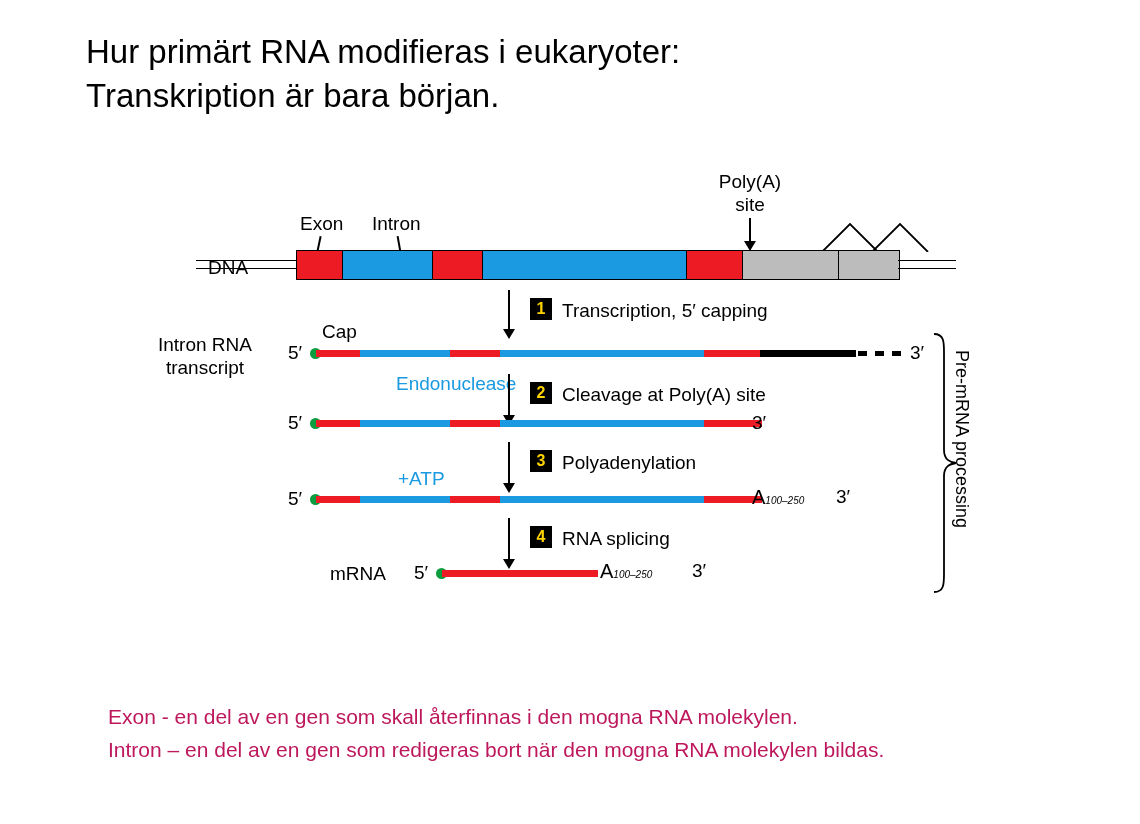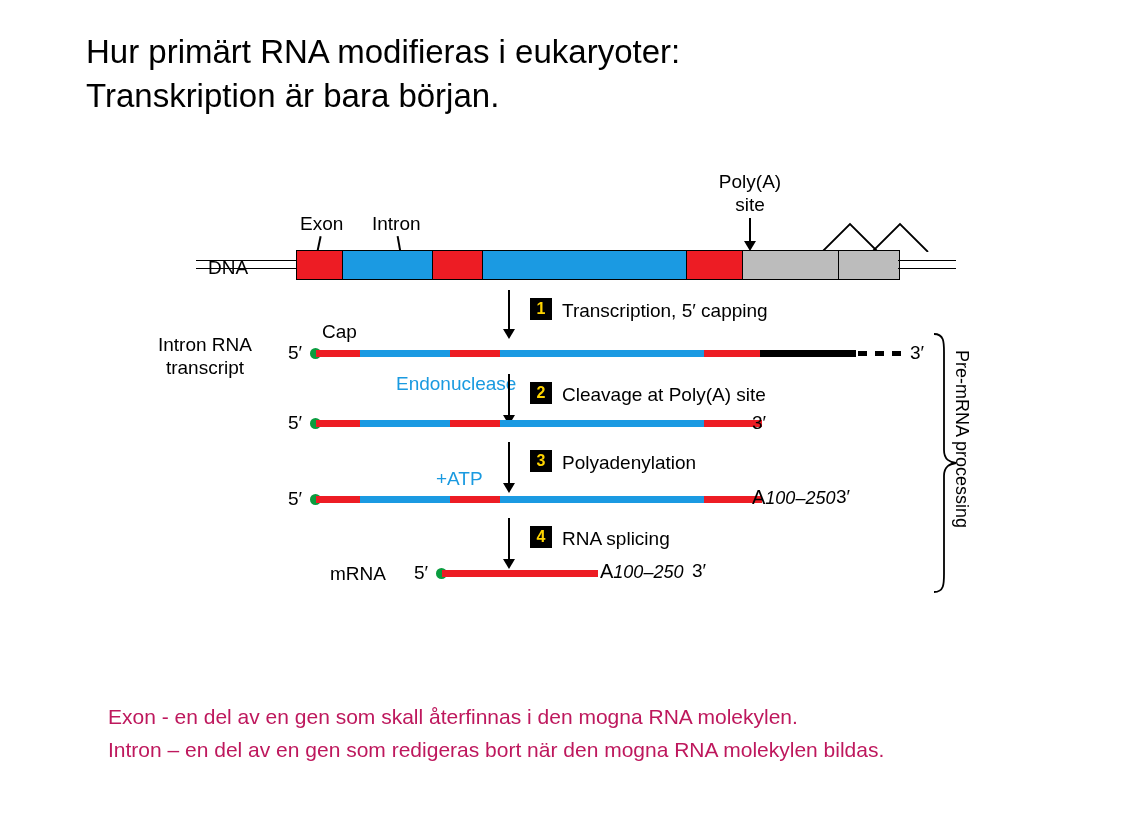--- a/index.html
+++ b/index.html
@@ -134,21 +134,21 @@
     font-size: 19px;
     color: #000;
   }
   .poly-a {
     position: absolute;
     font-size: 20px;
     color: #000;
     white-space: nowrap;
   }
   .poly-a i {
-    font-size: 18px;
+    font-size: 10px;
     font-style: italic;
   }
   .brace-label {
     position: absolute;
     font-size: 18px;
     color: #000;
     transform: rotate(90deg);
     transform-origin: left top;
     white-space: nowrap;
   }
@@ -239,21 +239,21 @@
     <div class="cap-dot" style="left:310px; top:268px;"></div>
     <div class="rna" style="left:316px; top:270px; width:450px;">
       <div class="r-seg r-red" style="left:0px; width:46px;"></div>
       <div class="r-seg r-blue" style="left:44px; width:92px;"></div>
       <div class="r-seg r-red" style="left:134px; width:52px;"></div>
       <div class="r-seg r-blue" style="left:184px; width:206px;"></div>
       <div class="r-seg r-red" style="left:388px; width:58px;"></div>
     </div>
     <div class="end-lbl" style="left:752px; top:262px;">3′</div>
 
-    <div class="lbl blue" style="left:436px; top:317px;">+ATP</div>
+    <div class="lbl blue" style="left:398px; top:317px;">+ATP</div>
     <div class="vert-arrow" style="left:508px; top:292px; height:42px;"></div>
     <div class="step-num" style="left:530px; top:300px;">3</div>
     <div class="lbl" style="left:562px; top:301px;">Polyadenylation</div>
 
     <div class="end-lbl" style="left:288px; top:338px;">5′</div>
     <div class="cap-dot" style="left:310px; top:344px;"></div>
     <div class="rna" style="left:316px; top:346px; width:450px;">
       <div class="r-seg r-red" style="left:0px; width:46px;"></div>
       <div class="r-seg r-blue" style="left:44px; width:92px;"></div>
       <div class="r-seg r-red" style="left:134px; width:52px;"></div>

